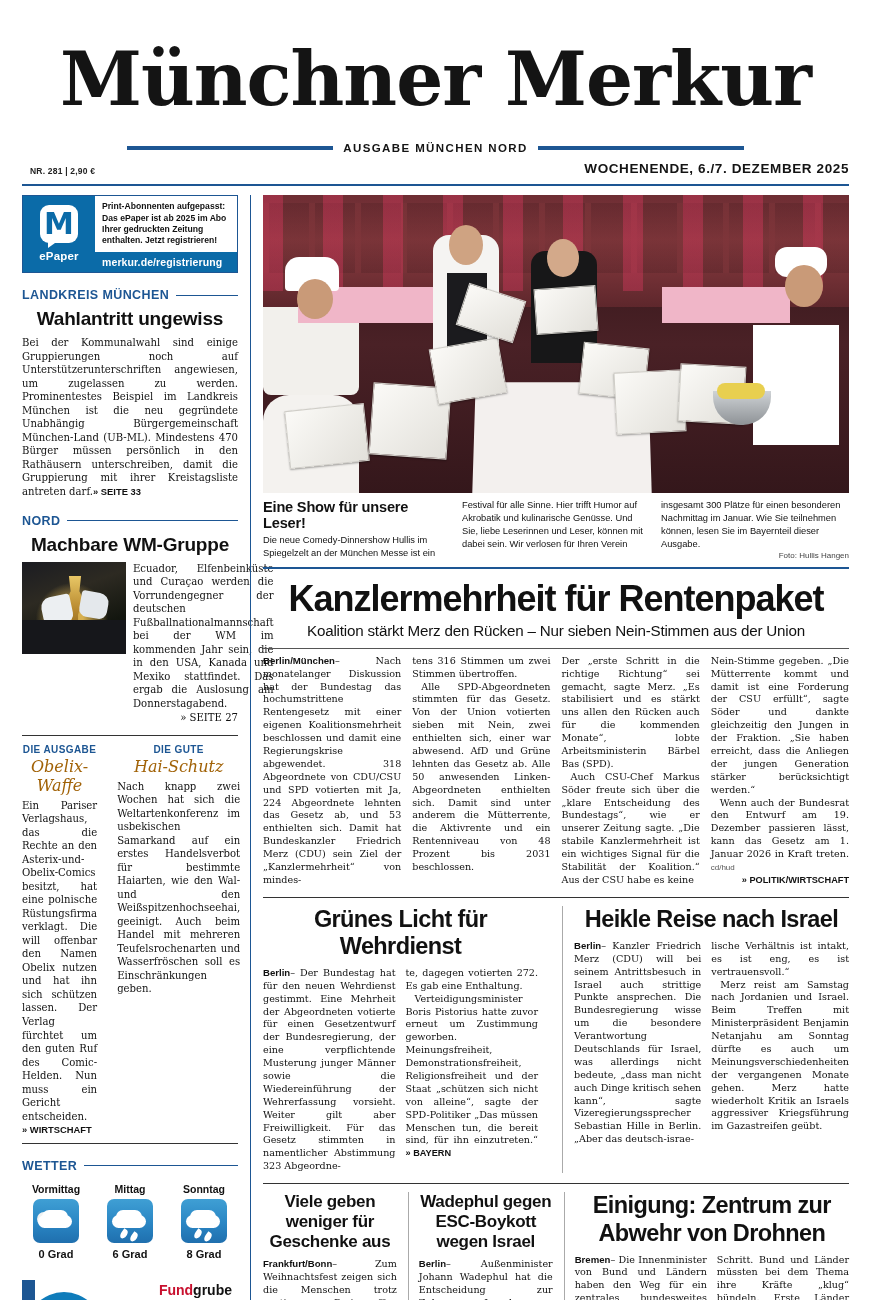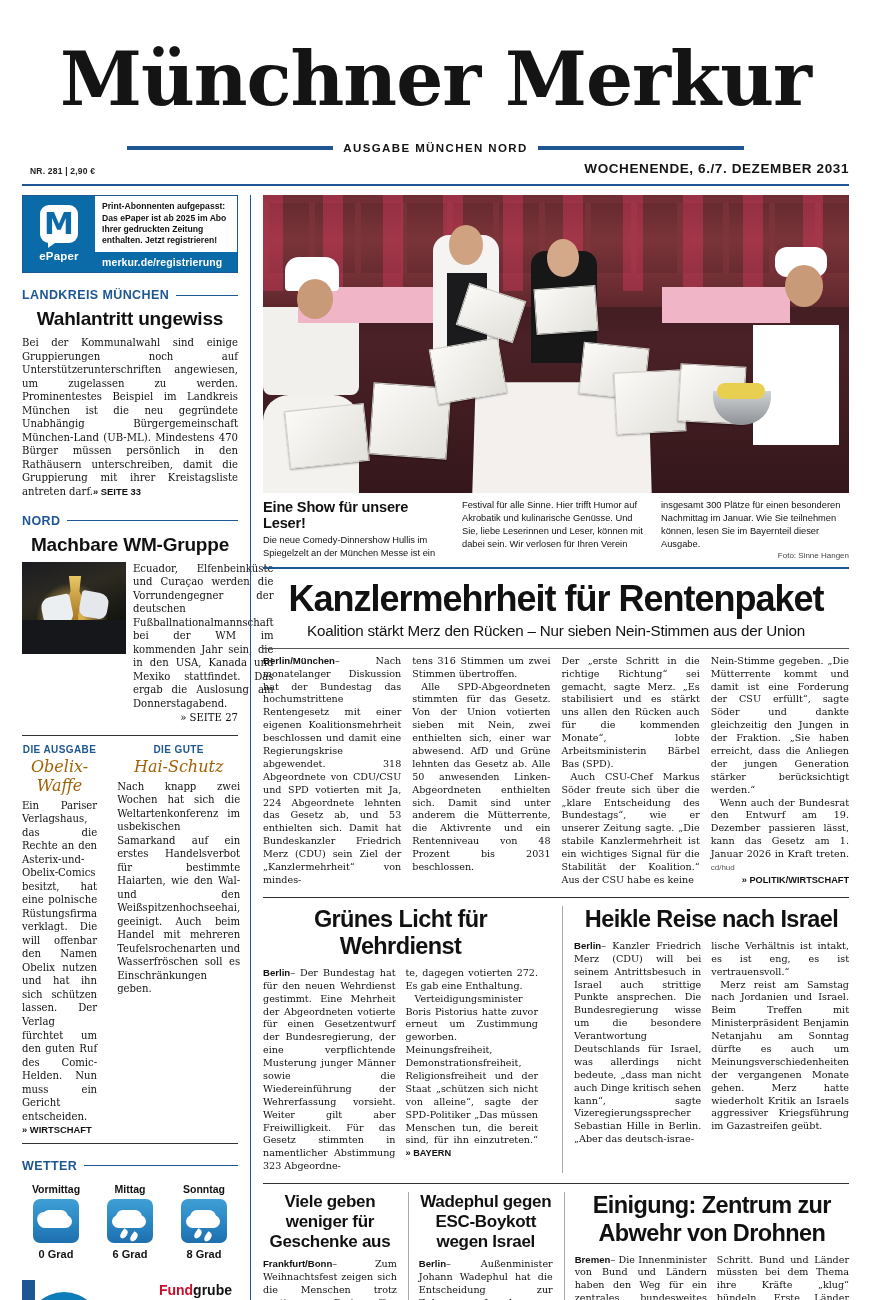--- a/index.html
+++ b/index.html
@@ -268,21 +268,21 @@
 
   <div class="masthead">
     <div class="masthead-title">Münchner Merkur</div>
     <div class="edition-row">
       <div class="edition-rule"></div>
       <div class="edition-label">AUSGABE MÜNCHEN NORD</div>
       <div class="edition-rule"></div>
     </div>
     <div class="date-row">
       <span class="issue-text">NR. 281 | 2,90 €</span>
-      <span class="date-text">WOCHENENDE, 6./7. DEZEMBER 2031</span>
+      <span class="date-text">WOCHENENDE, 6./7. DEZEMBER 2025</span>
     </div>
   </div>
 
   <div class="body-grid">
 
     <div class="col-left">
 
       <div class="epaper">
         <div class="epaper-logo">
           <div class="epaper-m">M</div>
@@ -418,21 +418,21 @@
       <div class="caption">
         <div class="caption-col">
           <div class="cap-head">Eine Show für unsere Leser!</div>
           <div class="cap-text">Die neue Comedy-Dinnershow Hullis im Spiegelzelt an der München Messe ist ein</div>
         </div>
         <div class="caption-col">
           <div class="cap-text">Festival für alle Sinne. Hier trifft Humor auf Akrobatik und kulinarische Genüsse. Und Sie, liebe Leserinnen und Leser, können mit dabei sein. Wir verlosen für Ihren Verein</div>
         </div>
         <div class="caption-col">
           <div class="cap-text">insgesamt 300 Plätze für einen besonderen Nachmittag im Januar. Wie Sie teilnehmen können, lesen Sie im Bayernteil dieser Ausgabe.</div>
-          <div class="credit">Foto: Sinne Hangen</div>
+          <div class="credit">Foto: Hullis Hangen</div>
         </div>
       </div>
 
       <div class="lead-head">Kanzlermehrheit für Rentenpaket</div>
       <div class="lead-sub">Koalition stärkt Merz den Rücken – Nur sieben Nein-Stimmen aus der Union</div>
       <div class="rule-thin"></div>
 
       <div class="cols3">
         <div class="c news-body">
           <p class="first"><span class="place">Berlin/München</span><span>– Nach monatelanger Diskussion hat der Bundestag das hochumstrittene Rentengesetz mit einer eigenen Koalitionsmehrheit beschlossen und damit eine Regierungskrise abgewendet. 318 Abgeordnete von CDU/CSU und SPD votierten mit Ja, 224 Abgeordnete lehnten das Gesetz ab, und 53 enthielten sich. Damit hat Bundeskanzler Friedrich Merz (CDU) sein Ziel der „Kanzlermehrheit“ von mindes-</span></p>

